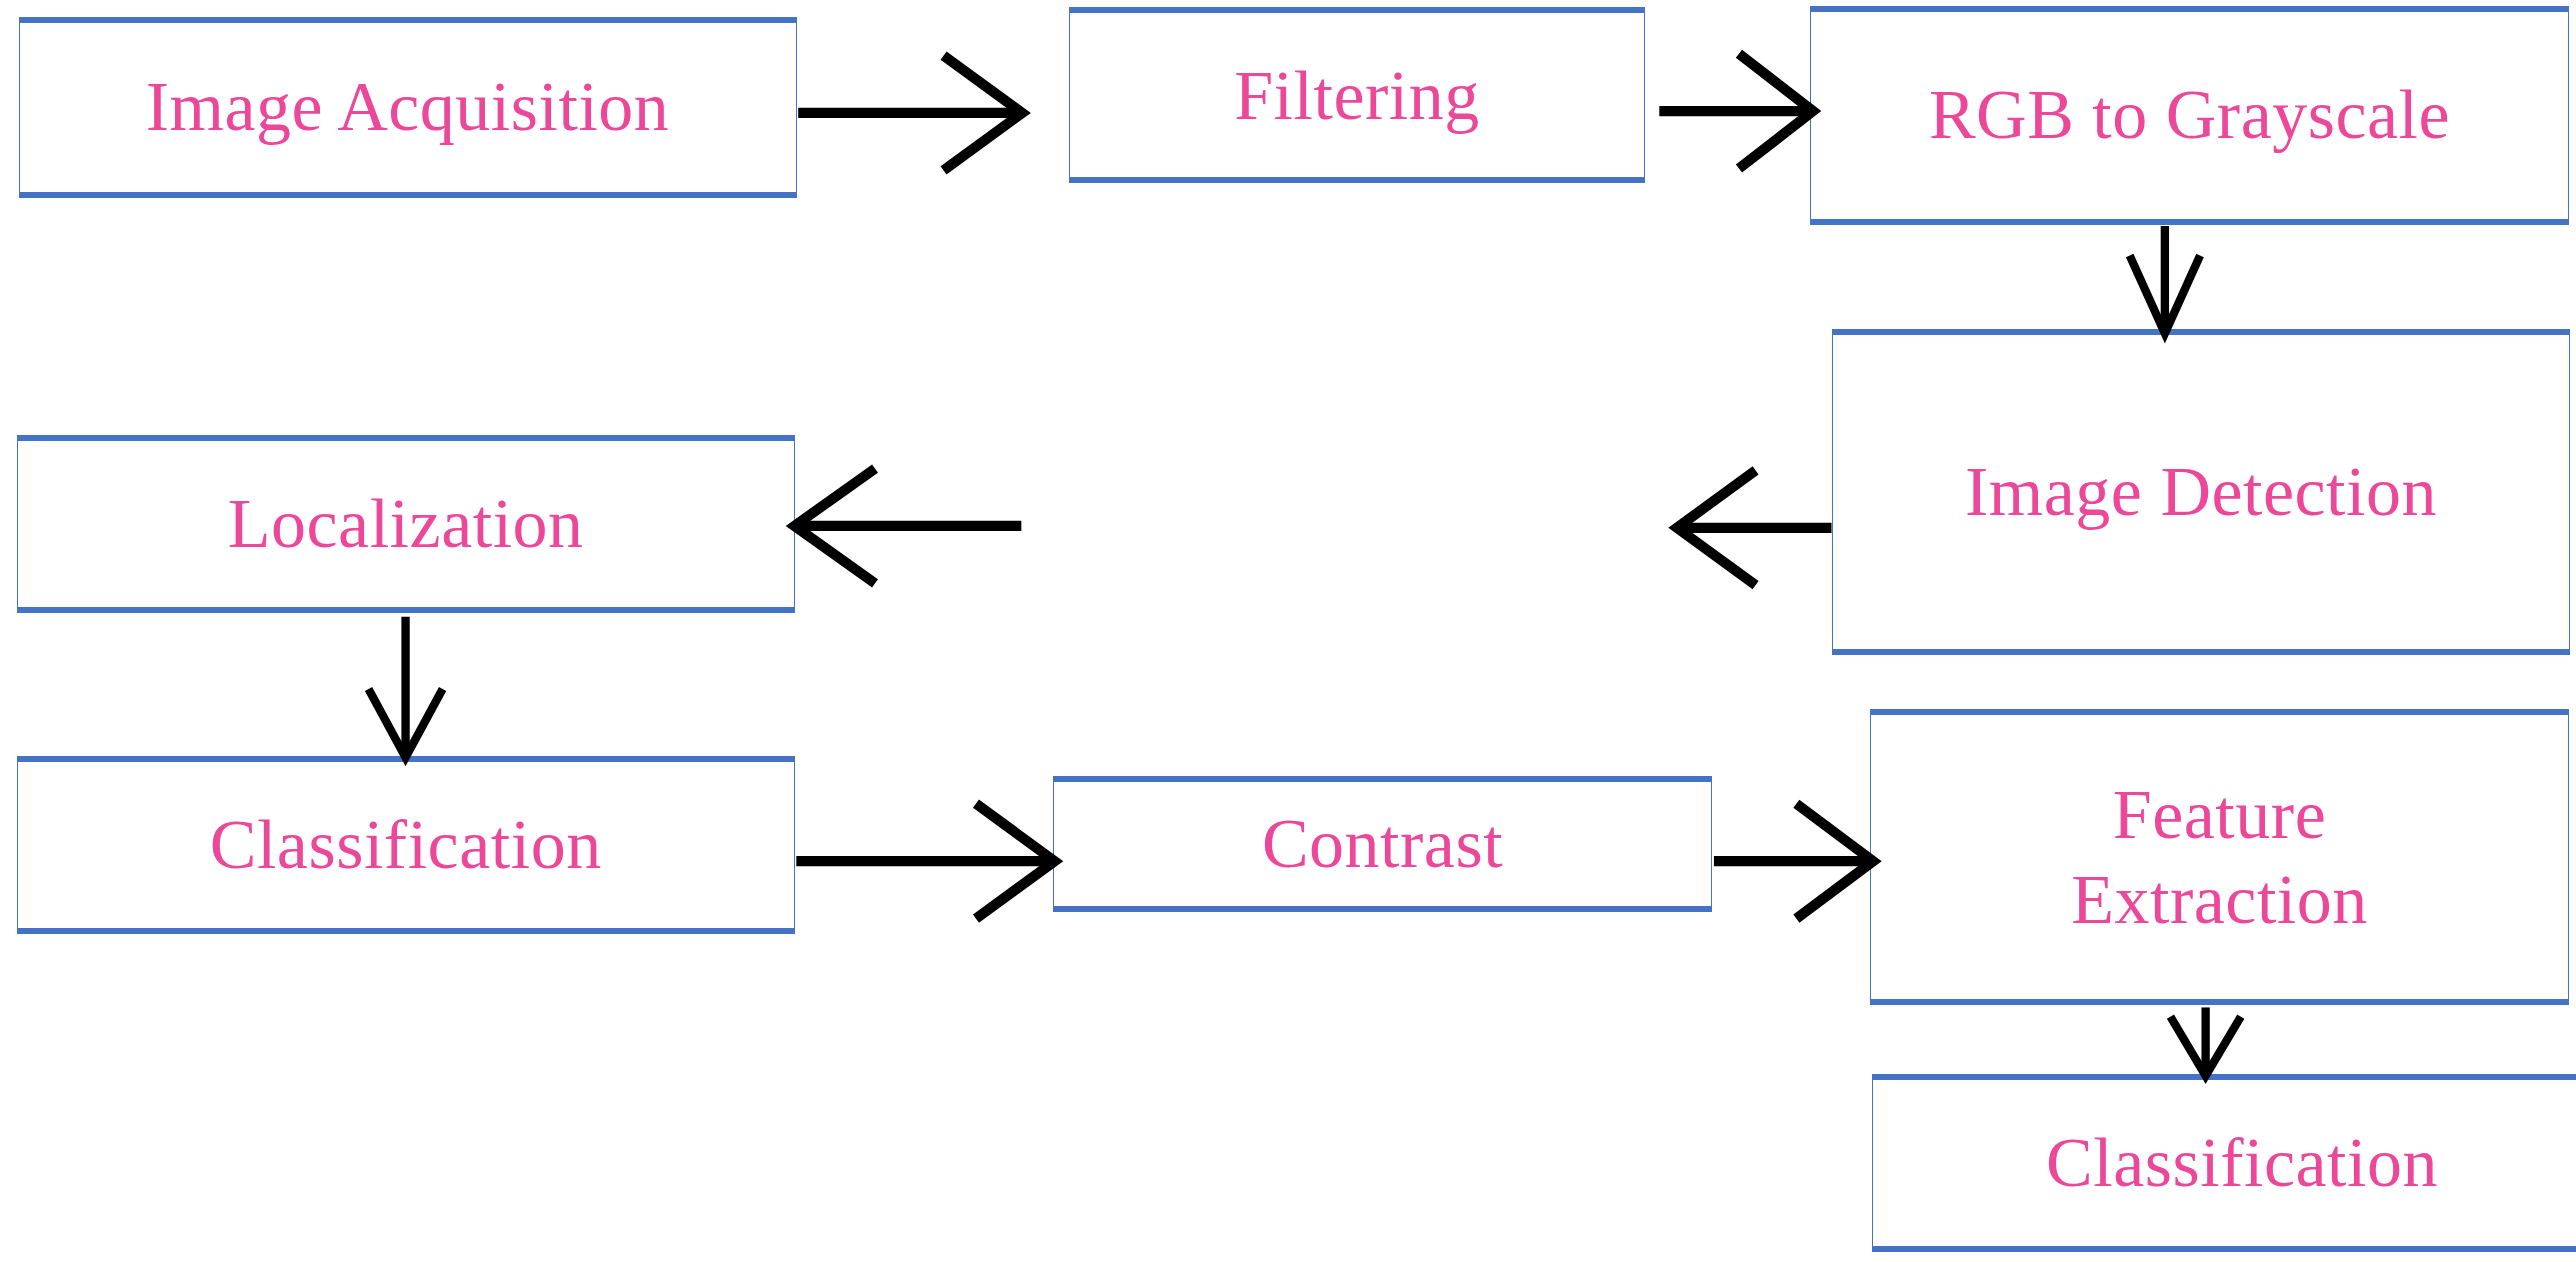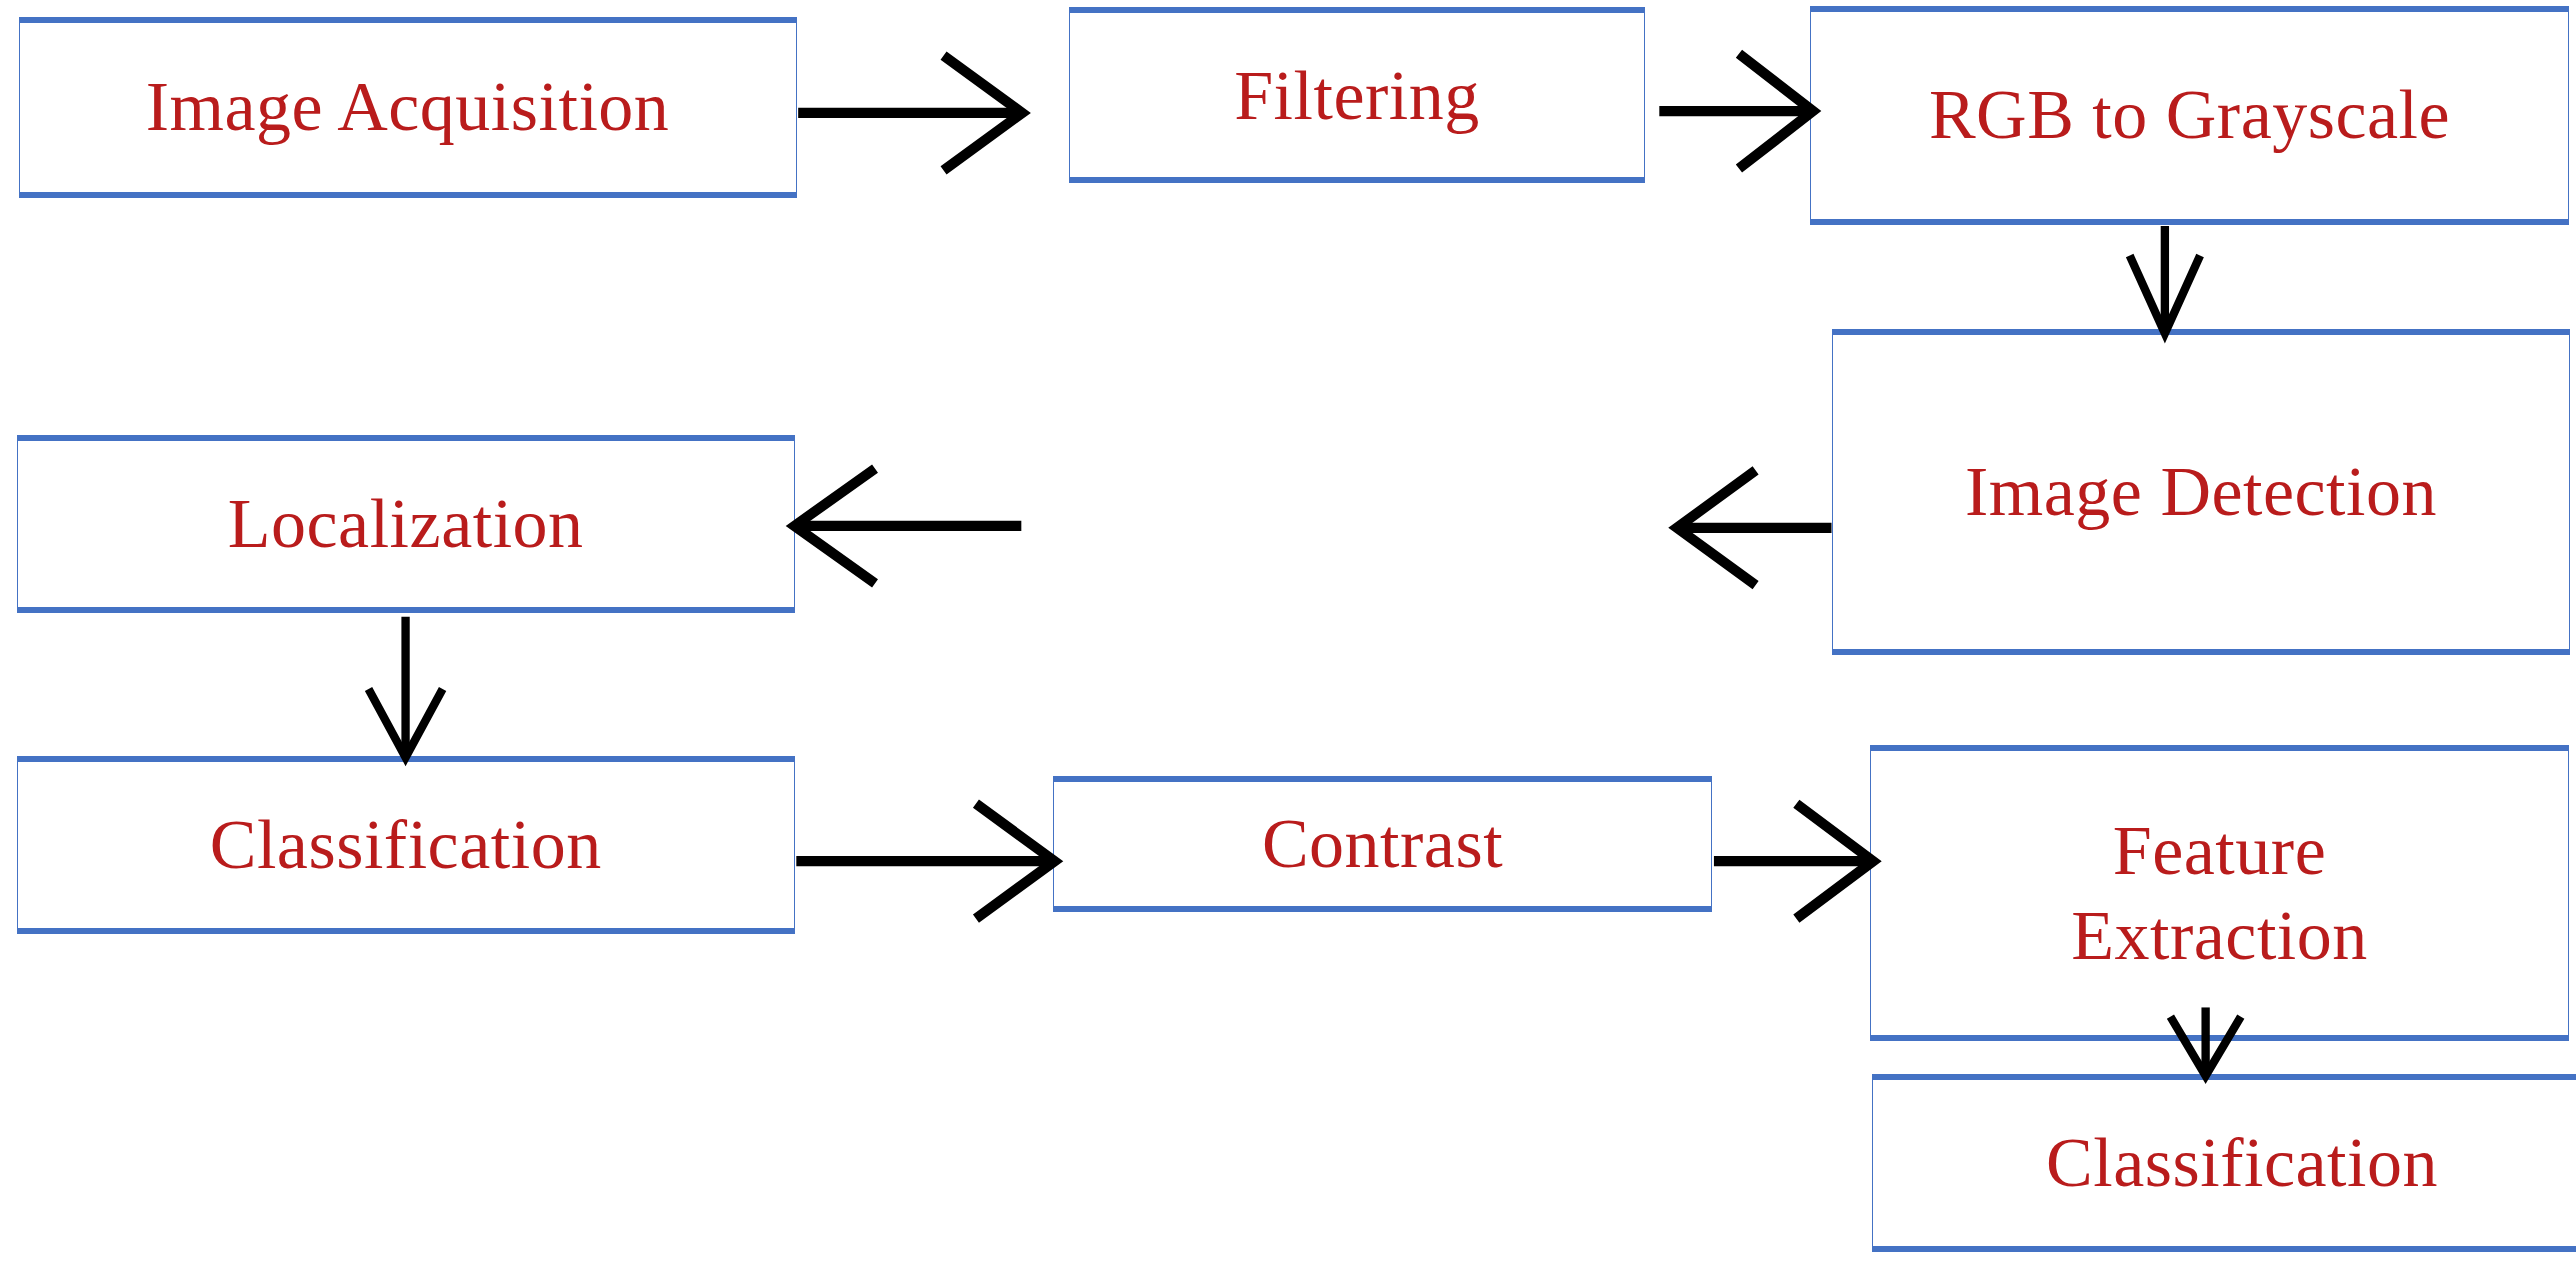--- a/index.html
+++ b/index.html
@@ -19,21 +19,21 @@
     overflow: hidden;
   }
   .node {
     position: absolute;
     box-sizing: border-box;
     background: #ffffff;
     display: flex;
     align-items: center;
     justify-content: center;
     text-align: center;
-    color: #b91c1c;
+    color: #ec4899;
     line-height: 1.22;
     padding: 0 9.3px;
   }
   
   .node .frame {
     position: absolute;
     left: 0; top: 0; right: 0; bottom: 0;
     border-top: 6.5px solid #4472C4;
     border-bottom: 6.5px solid #4472C4;
     border-left: 1.9px solid #4472C4;
@@ -144,21 +144,21 @@
   <div class="node" style="left:16.7px; top:756px; width:778px; height:178px;">
     <span class="frame"></span>
     <span class="label">Classification</span>
   </div>
 
   <div class="node" style="left:1053px; top:776px; width:659px; height:136px;">
     <span class="frame"></span>
     <span class="label">Contrast</span>
   </div>
 
-  <div class="node" style="left:1870px; top:709px; width:699px; height:296px;margin-top:36px;">
+  <div class="node" style="left:1870px; top:709px; width:699px; height:296px;">
     <span class="frame"></span>
     <span class="label">Feature
 Extraction</span>
   </div>
 
   <div class="node" style="left:1872px; top:1074px; width:740px; height:178px;">
     <span class="frame"></span>
     <span class="label">Classification</span>
   </div>
 

